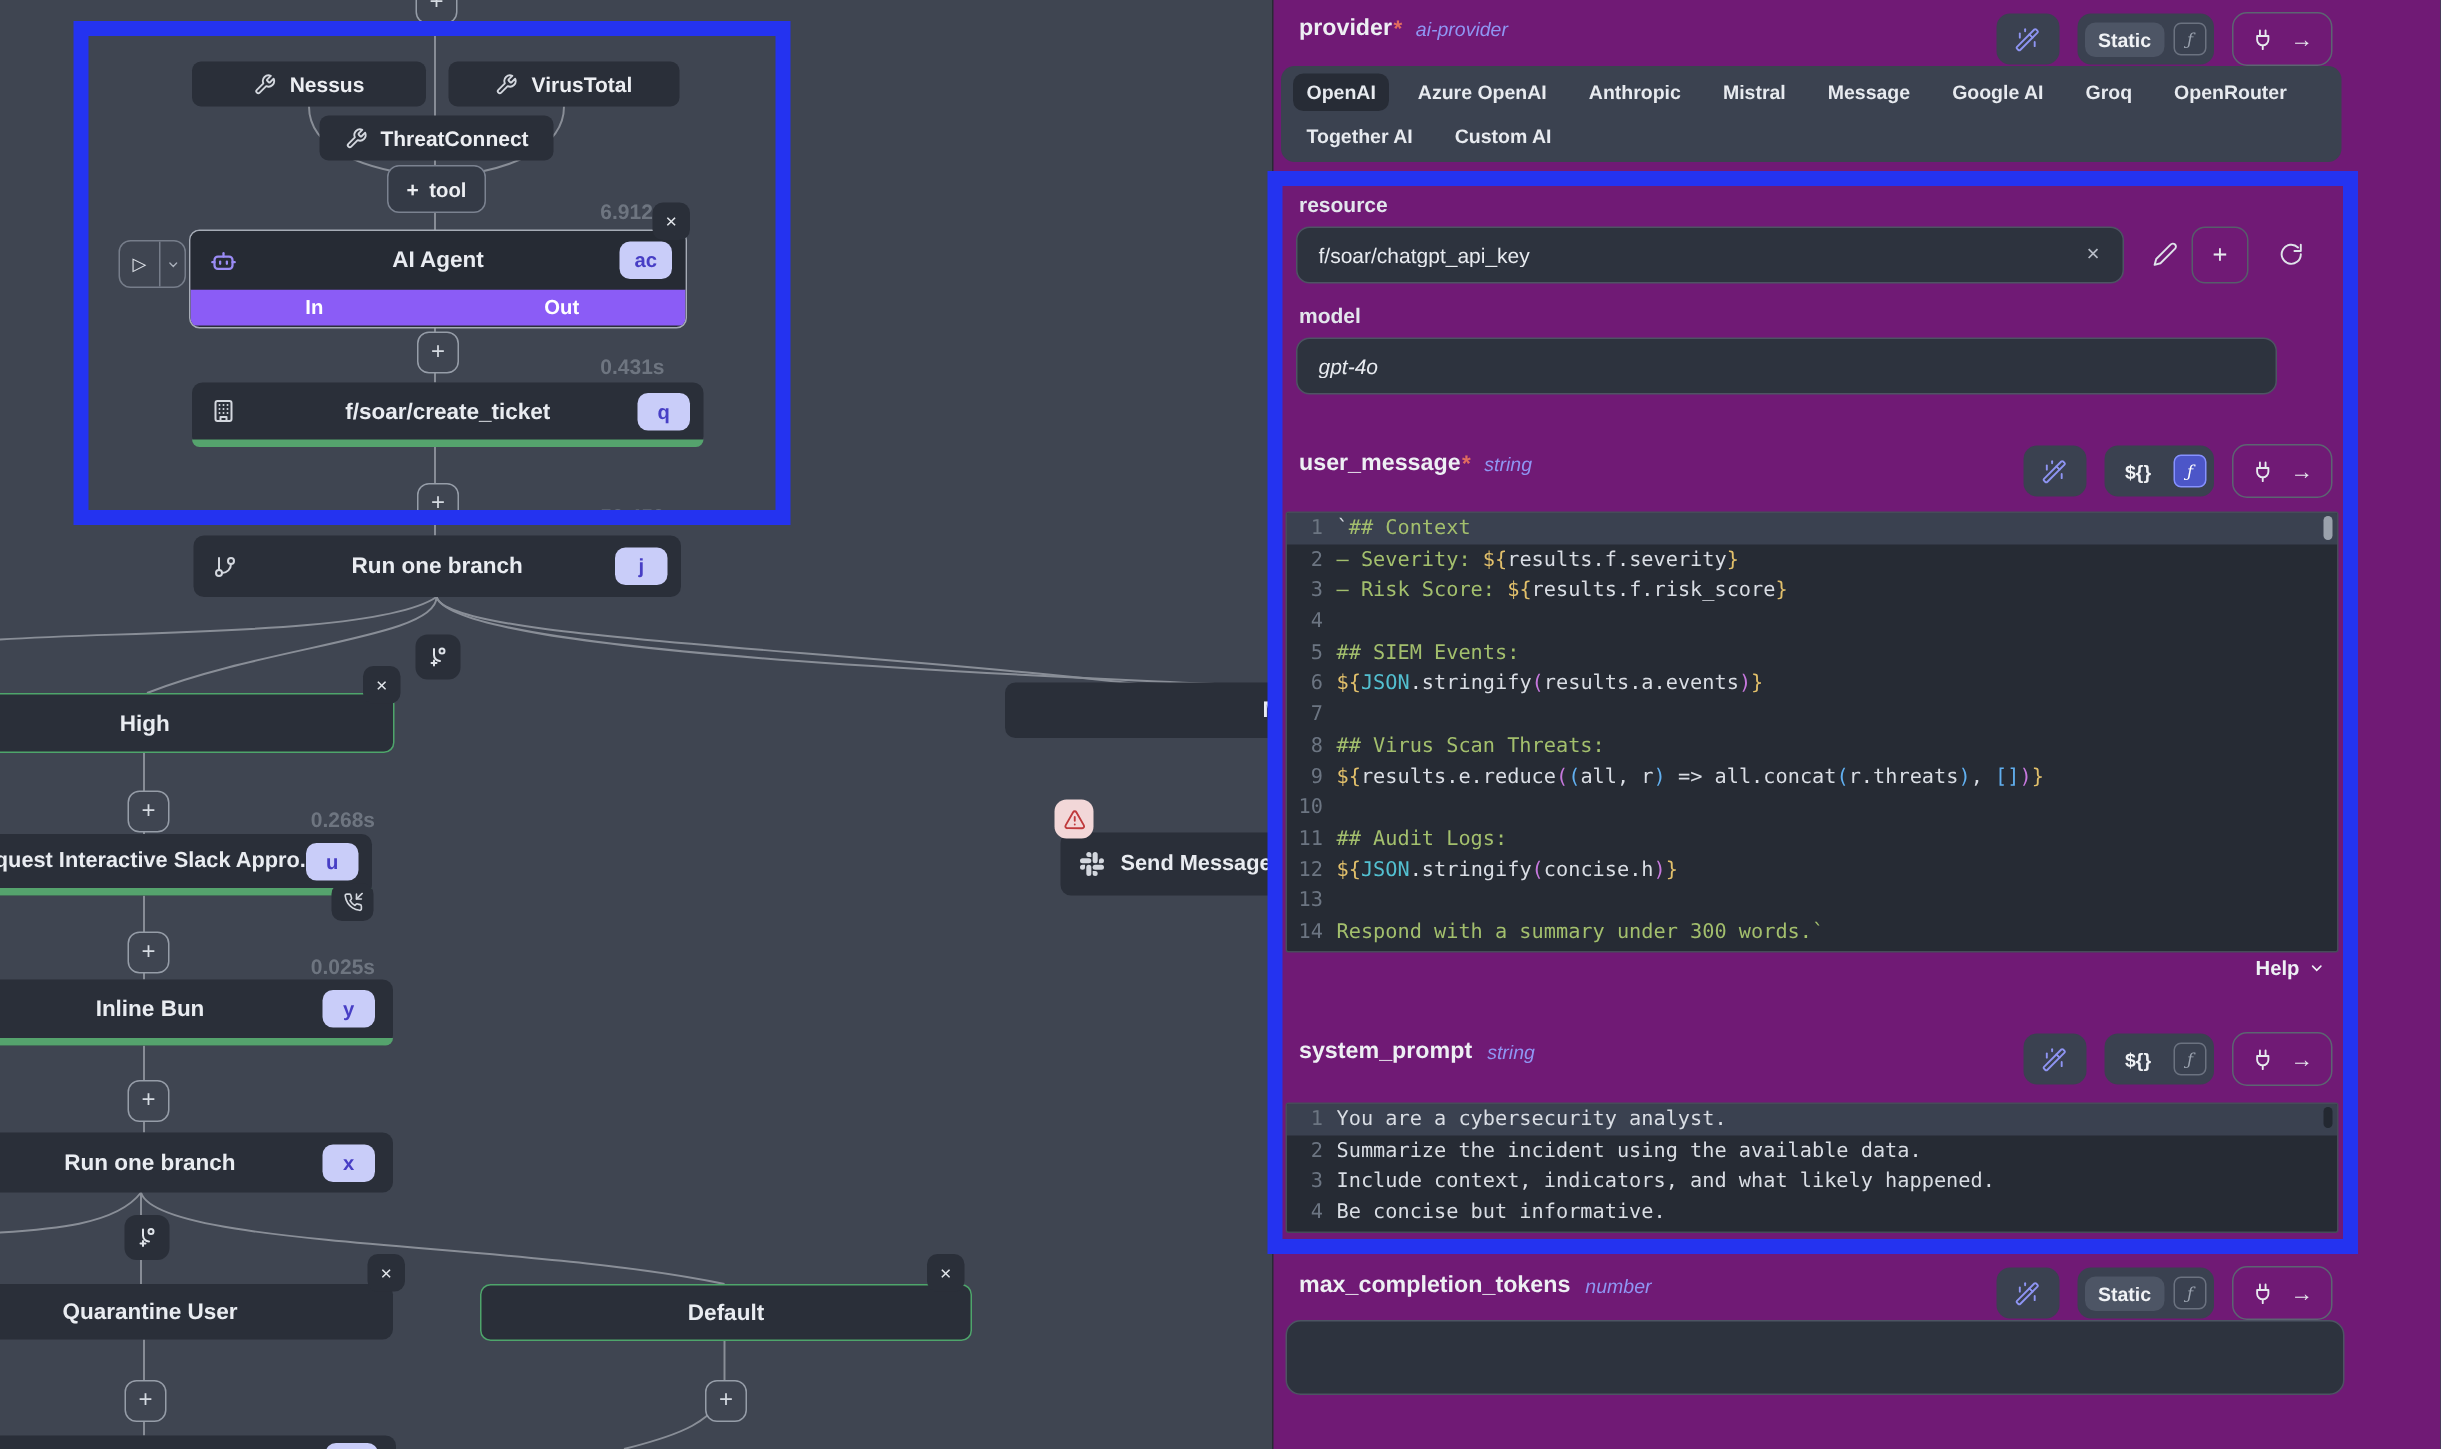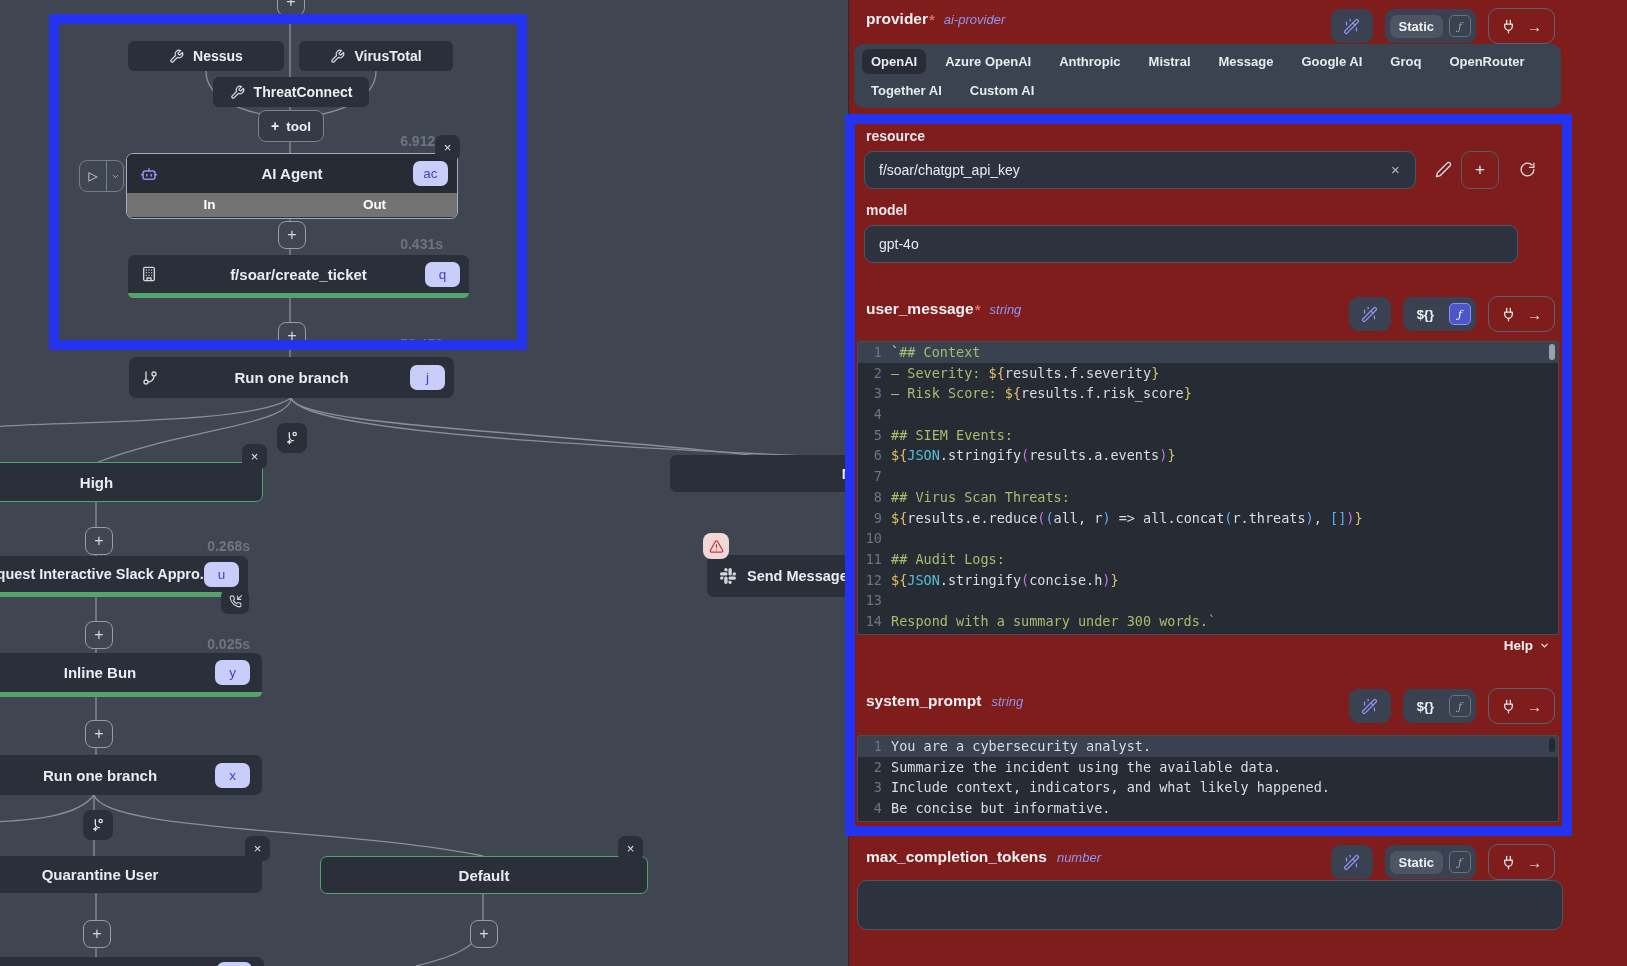--- a/index.html
+++ b/index.html
@@ -5,42 +5,42 @@
   html,body{margin:0;padding:0;background:#3f4551;font-family:"Liberation Sans",sans-serif;}
   .screen{position:relative;width:1627px;height:966px;overflow:hidden;background:#3f4551;}
   
   .canvas{position:absolute;left:0;top:0;width:848px;height:966px;overflow:hidden;background:#3f4551;}
   .edges{position:absolute;left:0;top:0;z-index:0;}
   .wf-node{position:absolute;background:#2a2f39;border-radius:7px;color:#e9ecf1;z-index:2;}
   .node-main{position:relative;display:flex;align-items:center;height:100%;}
   .node-title{flex:1;text-align:center;font-size:15px;font-weight:700;white-space:nowrap;overflow:hidden;}
   .node-title-left{flex:1;text-align:left;font-size:14.5px;font-weight:700;white-space:nowrap;overflow:hidden;padding-left:14px;}
   .node-icon{position:absolute;left:13px;display:flex;color:#d3d7de;}
-  .badge{position:absolute;right:9px;min-width:25px;height:25px;padding:0 5px;border-radius:7px;background:#c9cdf9;color:#473ec5;font-weight:400;font-size:13.5px;display:flex;align-items:center;justify-content:center;}
+  .badge{position:absolute;right:9px;min-width:25px;height:25px;padding:0 5px;border-radius:7px;background:#c9cdf9;color:#473ec5;font-weight:700;font-size:13.5px;display:flex;align-items:center;justify-content:center;}
   .green-bar{height:5px;background:#55a36d;border-radius:0 0 7px 7px;}
   .chip{position:absolute;height:30px;background:#2a2f39;border-radius:6px;display:flex;align-items:center;justify-content:center;gap:9px;color:#eceef2;font-size:14px;font-weight:700;z-index:2;}
   .chip .c-ic{display:flex;color:#d3d7de;}
   .tool-chip{position:absolute;height:30px;background:#343a46;border:1px solid #7b8290;border-radius:8px;display:flex;align-items:center;justify-content:center;gap:7px;color:#eceef2;font-size:13.5px;font-weight:700;z-index:2;}
   .plus-conn{position:absolute;width:26px;height:26px;border:1.5px solid #969da8;background:#3f4551;border-radius:8px;color:#d5dae1;display:flex;align-items:center;justify-content:center;font-size:16px;font-weight:400;z-index:2;line-height:1;}
   .duration{position:absolute;color:#6e7580;font-size:14px;font-weight:600;text-align:right;z-index:1;}
   .close-x{position:absolute;width:25px;height:25px;background:#2a2f39;border-radius:7px;color:#e3e7ec;display:flex;align-items:center;justify-content:center;font-size:13px;z-index:3;}
   .branch-add{position:absolute;width:30px;height:30px;background:#2a2f39;border-radius:8px;color:#dfe3e9;display:flex;align-items:center;justify-content:center;z-index:2;}
   .warn-badge{position:absolute;width:26px;height:26px;background:#f2d7d8;border-radius:8px;display:flex;align-items:center;justify-content:center;z-index:3;}
   .phone-badge{position:absolute;width:28px;height:25px;background:#2a2f39;border-radius:7px;color:#d3d7de;display:flex;align-items:center;justify-content:center;z-index:3;}
   .sel-rect{position:absolute;border:10px solid #2433f0;z-index:50;pointer-events:none;}
   .aia{border:1px solid #a6acb6;overflow:hidden;}
   .aia-head{position:relative;height:39px;background:#262b34;display:flex;align-items:center;}
-  .aia-bar{height:24px;background:#737373;display:flex;color:#fff;font-size:13.5px;font-weight:700;}
+  .aia-bar{height:24px;background:#8b5cf6;display:flex;color:#fff;font-size:13.5px;font-weight:700;}
   .aia-bar span{flex:1;text-align:center;line-height:24px;}
   .outlined-green{border:1px solid #4ea56b;background:#2a2f39;}
   .play-group{position:absolute;display:flex;border:1px solid #767d8a;border-radius:8px;height:30px;z-index:2;color:#dfe3e9;}
   .play-cell{width:26px;display:flex;align-items:center;justify-content:center;font-size:12px;}
   .dd-cell{width:16px;display:flex;align-items:center;justify-content:center;border-left:1px solid #767d8a;color:#aab0bb;}
   
-  .panel{position:absolute;left:848px;top:0;width:779px;height:966px;background:#7f1d1d;border-left:1px solid #272b33;z-index:100;}
+  .panel{position:absolute;left:848px;top:0;width:779px;height:966px;background:#701a75;border-left:1px solid #272b33;z-index:100;}
   .fh-name{font-size:15.5px;font-weight:700;color:#edeff3;}
   .fh-req{color:#e06c5f;font-weight:700;font-size:15px;margin-left:1px;}
   .fh-type{color:#8f96f3;font-style:italic;font-size:13px;margin-left:9px;}
   .fh-row{position:absolute;left:17px;display:flex;align-items:center;}
   .fh-actions{position:absolute;right:73px;display:flex;gap:12px;align-items:center;}
   .wand-btn{width:42px;height:34px;background:#3a4150;border-radius:9px;display:flex;align-items:center;justify-content:center;color:#8e94f2;border:none;cursor:pointer;}
   .mode-toggle{background:#3a4150;border-radius:9px;height:34px;display:flex;align-items:center;gap:6px;padding:0 5px;}
   .mode-label{font-size:13px;font-weight:700;color:#f0f2f5;padding:4px 9px;font-family:"Liberation Sans",sans-serif;}
   .mode-label.pill{background:#4d5565;border-radius:7px;}
   .fx-btn{width:20px;height:20px;border:1px solid #6b7280;border-radius:5px;color:#9aa2af;display:flex;align-items:center;justify-content:center;font-size:11px;font-style:italic;font-family:"DejaVu Serif",serif;}
@@ -366,21 +366,21 @@
       </button>
     <button class="sq-btn" style="left:612px;top:151px;">+</button>
     <button class="icon-btn" style="left:664px;top:160px;">
         <svg width="17" height="17" viewBox="0 0 24 24" fill="none" stroke="currentColor" stroke-width="1.8" stroke-linecap="round" stroke-linejoin="round">
           <path d="M21 12a9 9 0 1 1-2.64-6.36"></path>
           <path d="M21 3v6h-6"></path>
         </svg>
       </button>
 
     <div class="field-label" style="top:202px;">model</div>
-    <input class="text-input" style="left: 15px; top: 225px; width: 654px;" value="gpt-4o">
+    <input class="text-input" style="left: 15px; top: 225px; width: 654px; font-style: italic;" value="gpt-4o">
 
     <div class="fh-row" style="top:300px;">
       <span class="fh-name">user_message</span>
         <span class="fh-req">*</span>
       <span class="fh-type">string</span>
     </div>
     <div class="fh-actions" style="top:296px;">
       <button class="wand-btn">
           <svg width="17" height="17" viewBox="0 0 24 24" fill="none" stroke="currentColor" stroke-width="1.8" stroke-linecap="round" stroke-linejoin="round">
             <path d="m21.64 3.64-1.28-1.28a1.21 1.21 0 0 0-1.72 0L2.36 18.64a1.21 1.21 0 0 0 0 1.72l1.28 1.28a1.2 1.2 0 0 0 1.72 0L21.64 5.36a1.2 1.2 0 0 0 0-1.72Z"></path>

